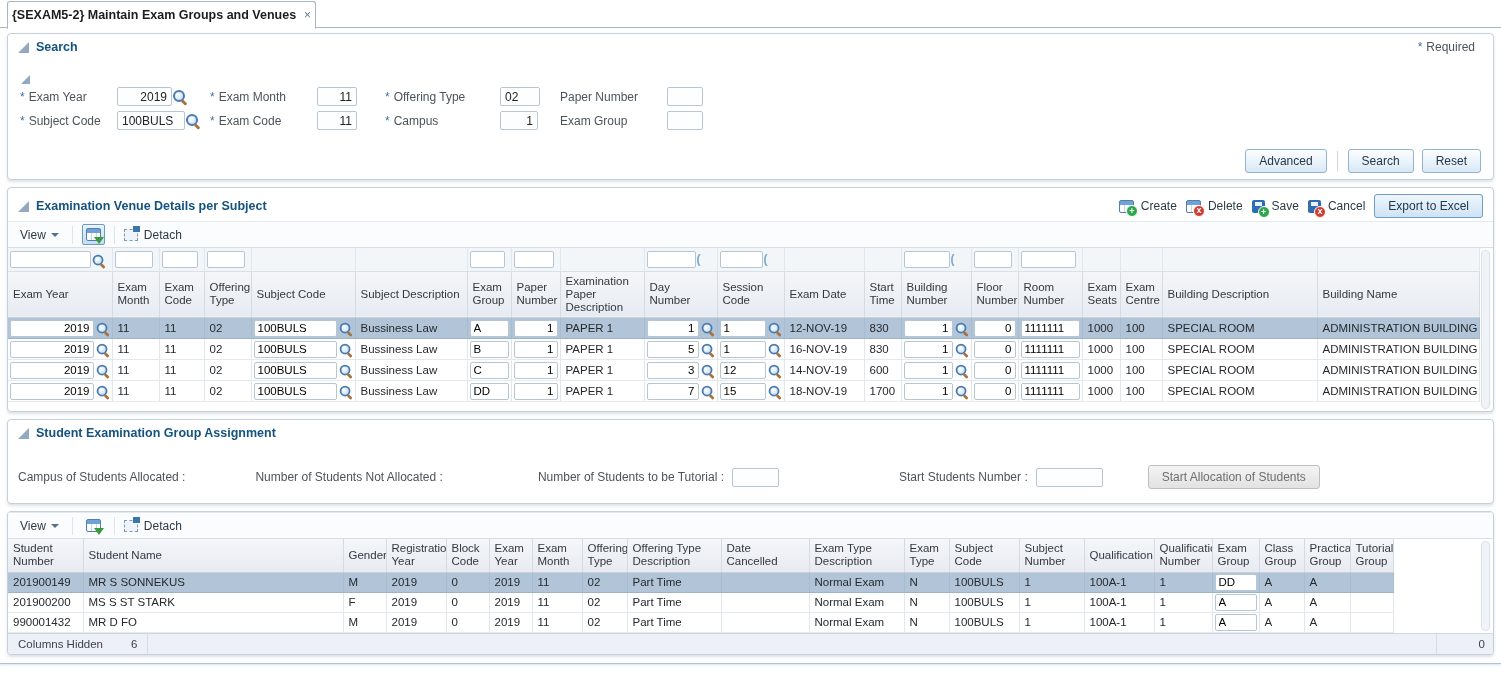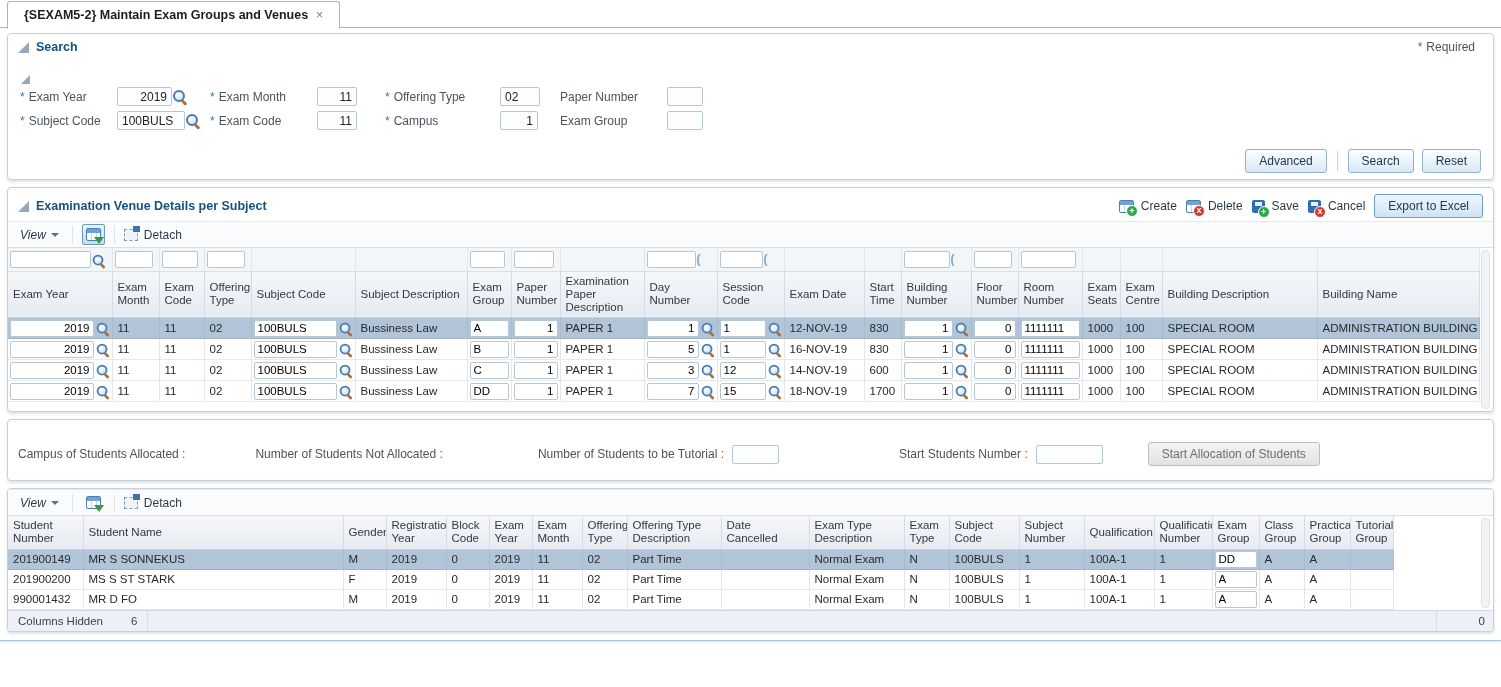--- a/index.html
+++ b/index.html
@@ -8,21 +8,21 @@
     width:1501px; height:687px; overflow:hidden;
     font-family:"Liberation Sans", sans-serif; font-size:12px; color:#333;
     background:#fff;
   }
 
   
   .tabbar { height:28px; border-bottom:1px solid #a7b6c4; padding-left:7px; }
   .tab {
     display:inline-flex; align-items:center; gap:8px; height:28px; position:relative; top:1px;
     border:1px solid #a7b6c4; border-bottom:1px solid #fff; background:#fff;
-    border-radius:3px 3px 0 0; padding:0 16px; font-weight:bold; font-size:12.5px; color:#1d1d1d;
+    border-radius:3px 3px 0 0; padding:0 4px; font-weight:bold; font-size:12.5px; color:#1d1d1d;
   }
   .tab-close { font-weight:normal; color:#6a7a88; font-size:12px; cursor:pointer; }
 
   
   .panel {
     border:1px solid #c4d0dc; border-radius:4px; margin:5px 7px 7px 7px;
     box-shadow:0 2px 3px rgba(120,140,160,.25); background:#fff; overflow:hidden;
   }
   .panel-header { display:flex; align-items:center; gap:7px; padding:6px 10px 3px 10px; }
   .panel-title { color:#14537f; font-weight:bold; font-size:12.5px; }
@@ -53,21 +53,21 @@
   }
   .btn.primary { border-color:#6d9ecb; background:linear-gradient(#eef6fd,#cfe3f4); }
   .btn.disabled { background:linear-gradient(#f4f4f4,#e2e2e2); border-color:#bfbfbf; color:#6e6e6e; cursor:default; }
   .btn-divider { width:1px; height:20px; background:#c9d4de; margin:0 2px; }
 
   
   .toolbar {
     display:flex; align-items:center; gap:9px; height:27px; padding:0 8px;
     background:#fbfcfe; border-top:1px solid #e3e9ef; border-bottom:1px solid #d8dfe6;
   }
-  .view-menu { display:inline-flex; align-items:center; gap:5px; color:#2c3a46; cursor:pointer; padding:2px 4px;font-style:italic; }
+  .view-menu { display:inline-flex; align-items:center; gap:5px; color:#2c3a46; cursor:pointer; padding:2px 4px; }
   .caret { width:0; height:0; border-left:4px solid transparent; border-right:4px solid transparent; border-top:4px solid #55708c; }
   .tb-sep { width:1px; height:18px; background:#dde4ea; }
   .tool-toggle { display:inline-flex; padding:3px; border:1px solid transparent; border-radius:2px; cursor:pointer; }
   .tool-toggle.active { border-color:#6d9ac2; background:linear-gradient(#e9f3fc,#c6ddf1); }
   .detach { display:inline-flex; align-items:center; gap:6px; color:#2c3a46; cursor:pointer; }
 
   
   .mag { display:inline-block; width:15px; height:15px; position:relative; vertical-align:middle; flex:0 0 auto; }
   .mag::before {
     content:""; position:absolute; left:1px; top:1px; width:8px; height:8px;
@@ -527,20 +527,24 @@
         <td>SPECIAL ROOM</td>
         <td>ADMINISTRATION BUILDING</td>
       </tr>
     </tbody>
       </table>
     <div style="height:9px;"></div>
   </div>
 </section>
 
 <section class="panel">
+  <div class="panel-header">
+    <span class="tri"></span>
+    <span class="panel-title">Student Examination Group Assignment</span>
+  </div>
   <div class="assign-row">
     <span>Campus of Students Allocated :</span>
     <span class="gap1"></span>
     <span>Number of Students Not Allocated :</span>
     <span class="gap2"></span>
     <span>Number of Students to be Tutorial :</span>
     <span class="gap3"></span>
     <input class="txt w47" value="" style="">
     <span class="gap4"></span>
     <span>Start Students Number :</span>

